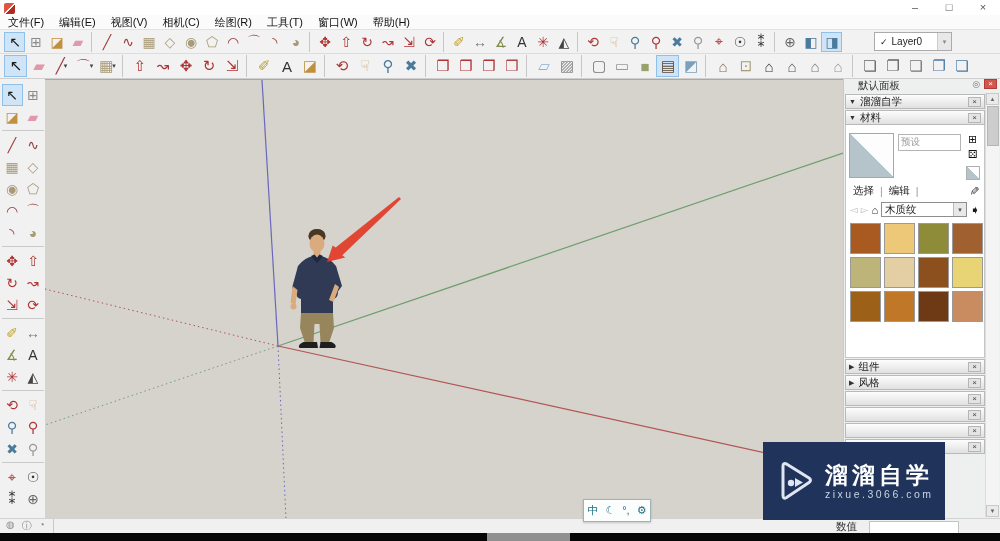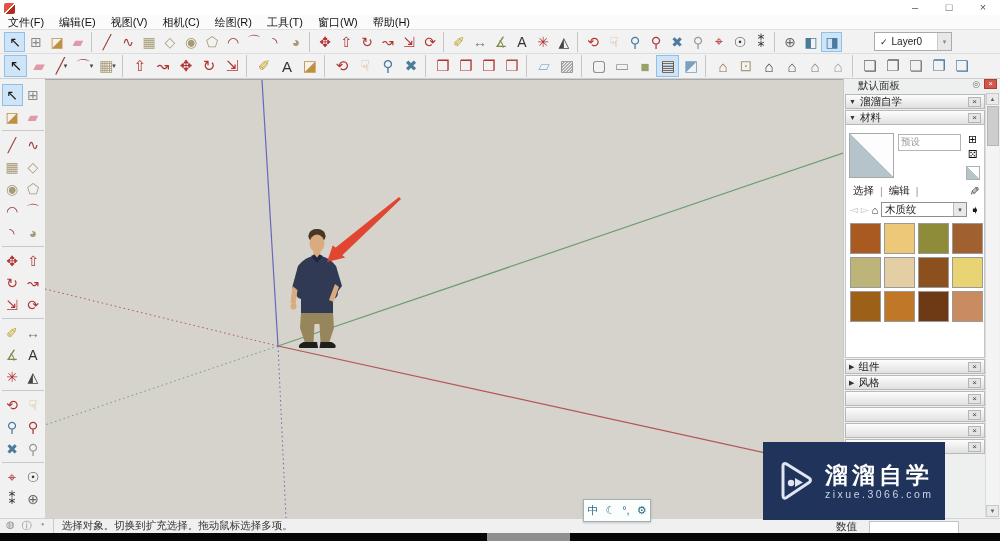--- a/index.html
+++ b/index.html
@@ -933,21 +933,20 @@
 
   <div class="statusbar">
     <div class="st-icons">
 
         <span>◍</span>
 
         <span>ⓘ</span>
 
         <span>◔</span>
       </div>
-    <span>选择对象。切换到扩充选择。拖动鼠标选择多项。</span>
     <div class="measure">
       <span>数值</span>
       <div class="measure-field"></div>
     </div>
   </div>
 
   <div class="wm" style="background: rgb(32, 51, 91);">
     <svg class="wm-logo" width="44" height="44" viewBox="0 0 44 44">
       <path d="M10,7 Q10,3.5 13.5,5 L36,19 Q39,21 36,23.5 L13.5,38.5 Q10,40.5 10,36.5 Z" fill="none" stroke="#dfe6f2" stroke-width="3" stroke-linejoin="round"></path>
       <circle cx="18" cy="24" r="3.2" fill="#dfe6f2"></circle>

